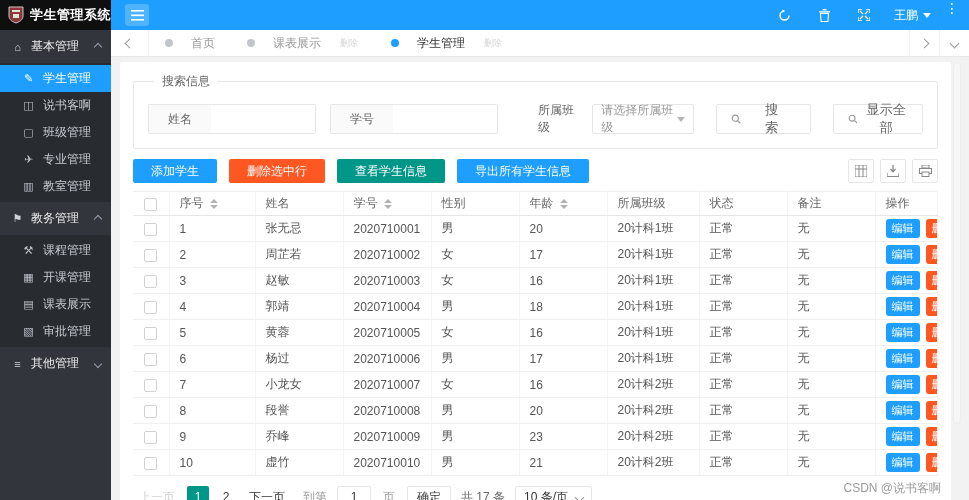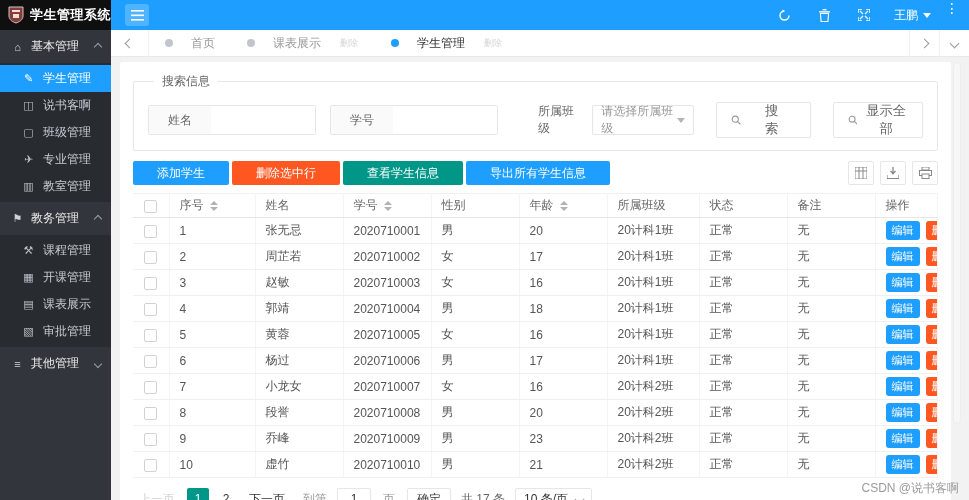--- a/index.html
+++ b/index.html
@@ -55,25 +55,25 @@
 
   fieldset.search { border:1px solid #e6e6e6; border-radius:2px; padding:8px 14px 12px; margin-bottom:10px; }
   fieldset.search legend { color:#666; padding:0 8px; margin-left:6px; font-size:12px; }
   .srow { display:flex; align-items:center; gap:14px; margin-top:4px; }
   .fgroup { display:flex; align-items:stretch; border:1px solid #e6e6e6; border-radius:2px; height:30px; width:168px; background:#fff; }
   .fgroup .flab { width:62px; display:flex; align-items:center; justify-content:center; background:#fafafa; color:#666; flex:none; }
   .fgroup input { border:none; outline:none; flex:1; min-width:0; padding:0 8px; font-size:12px; font-family:inherit; }
   .plab { color:#666; margin-left:26px; }
   .fselect { width:118px; height:30px; border:1px solid #e6e6e6; border-radius:2px; display:flex; align-items:center; padding:0 8px; color:#999; cursor:pointer; justify-content:space-between; }
   .caret-g { width:0; height:0; border-left:4px solid transparent; border-right:4px solid transparent; border-top:5px solid #b5b5b5; }
-  .sbtn { height:36px; border:1px solid #e6e6e6; border-radius:2px; background:#fff; color:#666; display:flex; align-items:center; gap:7px; padding:0 14px; cursor:pointer; margin-left:8px; }
+  .sbtn { height:30px; border:1px solid #e6e6e6; border-radius:2px; background:#fff; color:#666; display:flex; align-items:center; gap:7px; padding:0 14px; cursor:pointer; margin-left:8px; }
   .sbtn .sp { letter-spacing:14px; margin-right:-14px; }
 
   .toolbar { display:flex; align-items:center; margin:4px 0 8px; }
-  .tbtn { height:24px; border:none; border-radius:2px; color:#fff; font-size:12px; padding:0 24px; margin-right:3px; cursor:pointer; font-family:inherit; }
+  .tbtn { height:24px; border:none; border-radius:2px; color:#fff; font-size:12px; padding:0 18px; margin-right:12px; cursor:pointer; font-family:inherit; }
   .tbtn.blue { background:#1E9FFF; }
   .tbtn.red { background:#FF5722; }
   .tbtn.green { background:#009688; }
   .tool-icons { margin-left:auto; display:flex; gap:6px; }
   .itool { width:26px; height:24px; border:1px solid #e6e6e6; border-radius:2px; background:#fff; display:flex; align-items:center; justify-content:center; color:#666; cursor:pointer; }
 
   table.grid { width:100%; border-collapse:collapse; table-layout:fixed; }
   table.grid th, table.grid td { border:1px solid #f0f0f0; border-left:none; border-right:1px solid #f4f4f4; padding:3px 10px; text-align:left; font-weight:normal; height:21px; color:#555; white-space:nowrap; overflow:hidden; }
   table.grid thead th { color:#666; background:#fff; border-bottom:1px solid #e6e6e6; border-top:1px solid #f0f0f0; position:relative; }
   table.grid .cbc { text-align:center; padding:3px 0; }
@@ -90,21 +90,21 @@
   .pg { min-width:22px; height:22px; display:inline-flex; align-items:center; justify-content:center; padding:0 6px; margin-right:6px; cursor:pointer; border-radius:2px; color:#333; }
   .pg.disabled { color:#d2d2d2; cursor:default; }
   .pg.active { background:#009688; color:#fff; cursor:default; }
   .jump { color:#999; margin:0 4px 0 6px; }
   .jinput { width:34px; height:22px; border:1px solid #e6e6e6; border-radius:2px; text-align:center; margin:0 6px; font-size:12px; font-family:inherit; outline:none; color:#333; }
   .jbtn { height:22px; border:1px solid #e6e6e6; background:#fff; border-radius:2px; padding:0 9px; margin:0 10px 0 8px; color:#333; cursor:pointer; font-family:inherit; font-size:12px; }
   .total { margin-right:10px; color:#666; }
   .psize { height:22px; border:1px solid #e6e6e6; border-radius:2px; display:flex; align-items:center; gap:8px; padding:0 8px; cursor:pointer; color:#333; }
 
   .rail { position:absolute; top:5px; right:8px; width:8px; height:362px; background:#f7f7f7; border:1px solid #ededed; border-radius:4px; }
-  .wm { position:absolute; right:10px; bottom:3px; color:#9b9b9b; font-size:12px; }
+  .wm { position:absolute; right:28px; bottom:3px; color:#9b9b9b; font-size:12px; }
   svg { display:block; }
 </style>
 </head>
 <body>
 
 <div class="app">
 
   <div class="hdr">
     <div class="logo">
       <svg width="16" height="18" viewBox="0 0 16 18">

